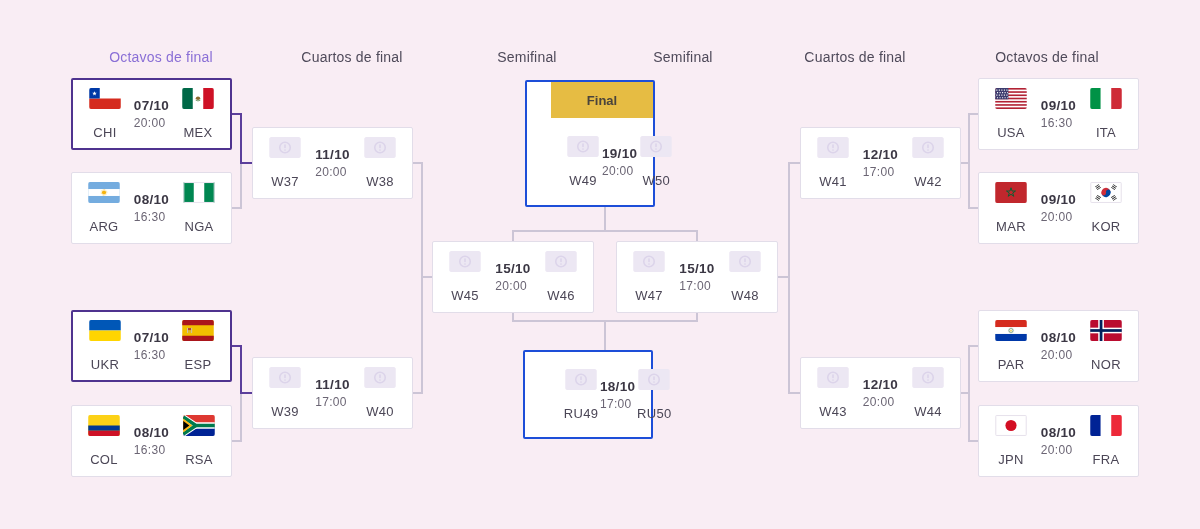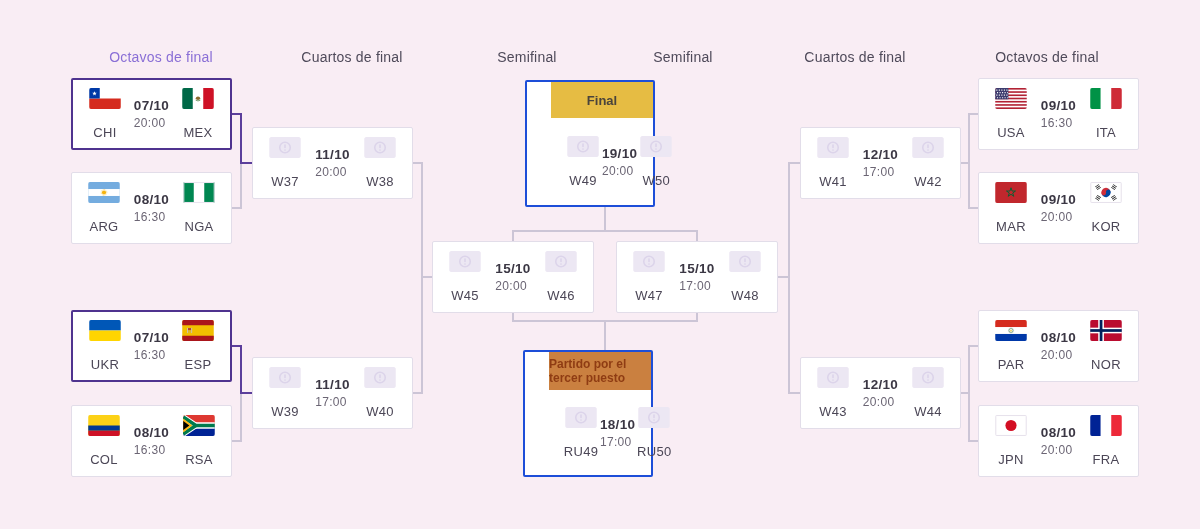--- a/index.html
+++ b/index.html
@@ -350,21 +350,20 @@
               <rect x="14.25" y="6.9" width="1.5" height="3.9" rx=".7" fill="#dcd4ea"></rect>
               <circle cx="15" cy="12.4" r=".8" fill="#dcd4ea"></circle>
             </svg>
           </span>
         <span class="code">W50</span>
       </div>
     </div>
   </div>
 
   <div class="bigcard" style="left:523px;top:350px">
-    <div class="bighead third-head">Partido por el tercer puesto</div>
     <div class="bigbody third-body">
       <div class="team">
         <span class="flag">
             <svg viewBox="0 0 30 20" width="32" height="21">
               <rect width="30" height="20" rx="1.5" fill="#ece7f3"></rect>
               <circle cx="15" cy="10" r="5" fill="none" stroke="#dcd4ea" stroke-width="1.5"></circle>
               <rect x="14.25" y="6.9" width="1.5" height="3.9" rx=".7" fill="#dcd4ea"></rect>
               <circle cx="15" cy="12.4" r=".8" fill="#dcd4ea"></circle>
             </svg>
           </span>

